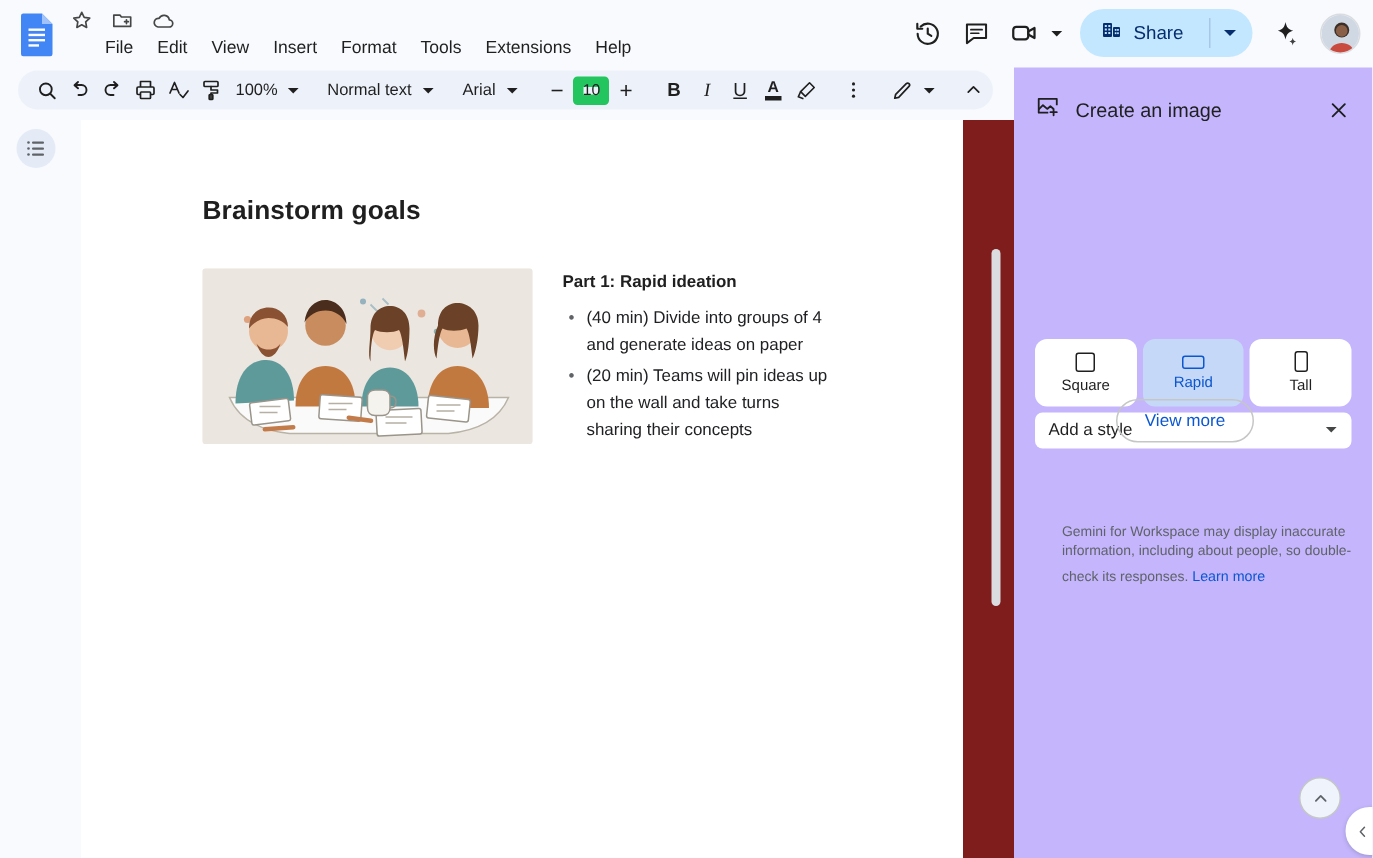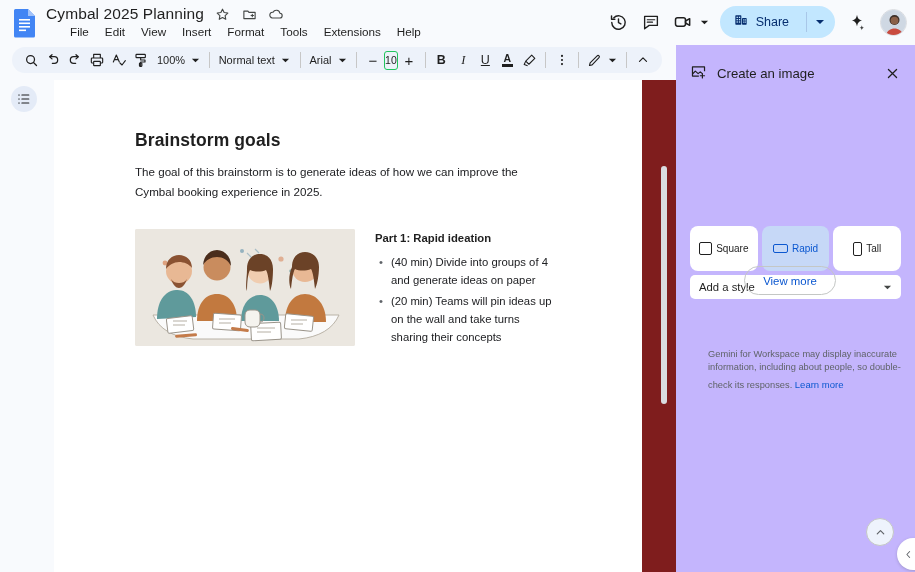--- a/index.html
+++ b/index.html
@@ -37,21 +37,21 @@
 
   
   .toolbar { position: absolute; left: 12px; top: 47px; width: 650px; height: 26px;
              background: #edf2fa; border-radius: 18px; display: flex; align-items: center; padding: 0 8px; }
   .tb { height: 22px; min-width: 22px; border-radius: 4px; display: flex; align-items: center; justify-content: center; cursor: pointer; color: #1f1f1f; padding: 0 3px; }
   .tb svg { display: block; }
   .tb-sep { width: 1px; height: 16px; background: #c7c7c7; margin: 0 5px; }
   .tb-zoom { font-size: 11px; color: #1f1f1f; padding: 0 3px 0 5px; }
   .tb-text { font-size: 11px; color: #1f1f1f; padding: 0 4px; white-space: nowrap; }
   .tb-drop { display: flex; align-items: center; height: 22px; border-radius: 4px; cursor: pointer; padding-right:2px;}
-  .fontsize-box { width: 24px; height: 19px; border: 1px solid #22c55e; border-radius: 3px;
+  .fontsize-box { width: 24px; height: 19px; border: 7px solid #22c55e; border-radius: 3px;
                   font-size: 10.5px; color: #1f1f1f; display: flex; align-items: center; justify-content: center; }
 
   
   .leftrail { position: absolute; left: 0; top: 80px; width: 46px; height: 492px; background: #f8fafd; }
   .outline-btn { position: absolute; left: 11px; top: 6px; width: 26px; height: 26px; border-radius: 50%;
                  background: #e4ebf7; display: flex; align-items: center; justify-content: center; cursor: pointer; }
 
   
   .canvas { position: absolute; left: 54px; top: 80px; width: 625px; height: 492px; background: #7f1d1d; overflow: hidden; }
   .page { position: absolute; left: 0; top: 0; width: 588px; height: 492px; background: #ffffff; }
@@ -74,21 +74,21 @@
   .panel { position: absolute; left: 676px; top: 45px; width: 239px; height: 527px; background: #c4b5fd; }
   .panel-head { position: absolute; left: 0; top: 10px; width: 239px; height: 36px; display: flex; align-items: center; padding: 0 10px 0 14px; }
   .panel-title { font-size: 13.2px; color: #1f1f1f; margin-left: 10px; flex: 1; }
   .panel-close { width: 26px; height: 26px; border-radius: 50%; display: flex; align-items: center; justify-content: center; cursor: pointer; }
 
   .prompt-card { position: absolute; left: 14px; top: 86px; width: 211px; min-height: 88px;
                  background: #fff; border-radius: 10px; padding: 12px 13px; cursor: text; }
   .prompt-text { font-size: 11.4px; color: #1f1f1f; line-height: 17px; }
 
   .ratio-row { position: absolute; left: 14px; top: 181px; width: 211px; display: flex; gap: 4px; }
-  .ratio { flex: 1; height: 45px; background: #fff; border-radius: 8px; display: flex; 
+  .ratio { flex: 1; height: 45px; background: #fff; border-radius: 8px; display: flex; flex-direction: column;
            align-items: center; justify-content: center; gap: 4px; cursor: pointer; }
   .ratio.sel { background: #c6d8f7; }
   .ratio-lbl { font-size: 10px; color: #1f1f1f; }
   .ratio.sel .ratio-lbl { color: #0b57d0; font-weight: 500; }
   .ratio-glyph { border: 1.6px solid #1f1f1f; }
   .g-square { width: 13px; height: 13px; border-radius: 2px; }
   .g-wide { width: 15px; height: 9px; border-radius: 2px; border-color:#0b57d0; }
   .g-tall { width: 9px; height: 14px; border-radius: 2px; }
 
   .style-select { position: absolute; left: 14px; top: 230px; width: 211px; height: 24px; background: #fff;
@@ -121,21 +121,20 @@
         <path d="M3 1h13l7 7v20a1.5 1.5 0 0 1-1.5 1.5h-18A1.5 1.5 0 0 1 2 28V2.5A1.5 1.5 0 0 1 3.5 1z" fill="#4285f4"></path>
         <path d="M16 1l7 7h-7z" fill="#a1c2fa"></path>
         <rect x="7" y="11" width="11" height="1.6" fill="#fff"></rect>
         <rect x="7" y="14.5" width="11" height="1.6" fill="#fff"></rect>
         <rect x="7" y="18" width="11" height="1.6" fill="#fff"></rect>
         <rect x="7" y="21.5" width="7" height="1.6" fill="#fff"></rect>
       </svg>
     </div>
 
     <div class="title-row">
-      <span class="doc-title">Cymbal 2025 Planning</span>
       <span class="title-ic">
         <svg width="15" height="15" viewBox="0 0 24 24" fill="none" stroke="currentColor" stroke-width="1.8">
           <path d="M12 3.5l2.6 5.4 5.9.8-4.3 4.1 1 5.9-5.2-2.8-5.2 2.8 1-5.9L3.5 9.7l5.9-.8z" stroke-linejoin="round"></path>
         </svg>
       </span>
       <span class="title-ic">
         <svg width="15" height="15" viewBox="0 0 24 24" fill="none" stroke="currentColor" stroke-width="1.8">
           <path d="M3 6.5h6.5l1.6 2H21v10H3z" stroke-linejoin="round"></path>
           <path d="M14.5 13.5h4M16.5 11.5v4" stroke-linecap="round"></path>
         </svg>
@@ -349,21 +348,20 @@
         <circle cx="4.5" cy="18" r="1.3"></circle>
           <rect x="8" y="17" width="12" height="2.2" rx="1"></rect>
       </svg>
     </div>
   </div>
 
   <div class="canvas">
     <div class="page">
       <div class="page-inner">
         <div class="doc-h1">Brainstorm goals</div>
-        <div class="doc-p">The goal of this brainstorm is to generate ideas of how we can improve the Cymbal booking experience in 2025.</div>
 
         <div class="doc-body">
           <div class="doc-img">
             <svg width="220" height="117" viewBox="0 0 220 117">
               <rect width="220" height="117" fill="#ebe7e0"></rect>
 
               <circle cx="30" cy="34" r="2.4" fill="#d98b5f" opacity=".75"></circle>
               <circle cx="41" cy="47" r="1.8" fill="#4f8a8b" opacity=".6"></circle>
               <circle cx="107" cy="22" r="2" fill="#5c8fa8" opacity=".6"></circle>
               <circle cx="146" cy="30" r="2.6" fill="#d98b5f" opacity=".6"></circle>

